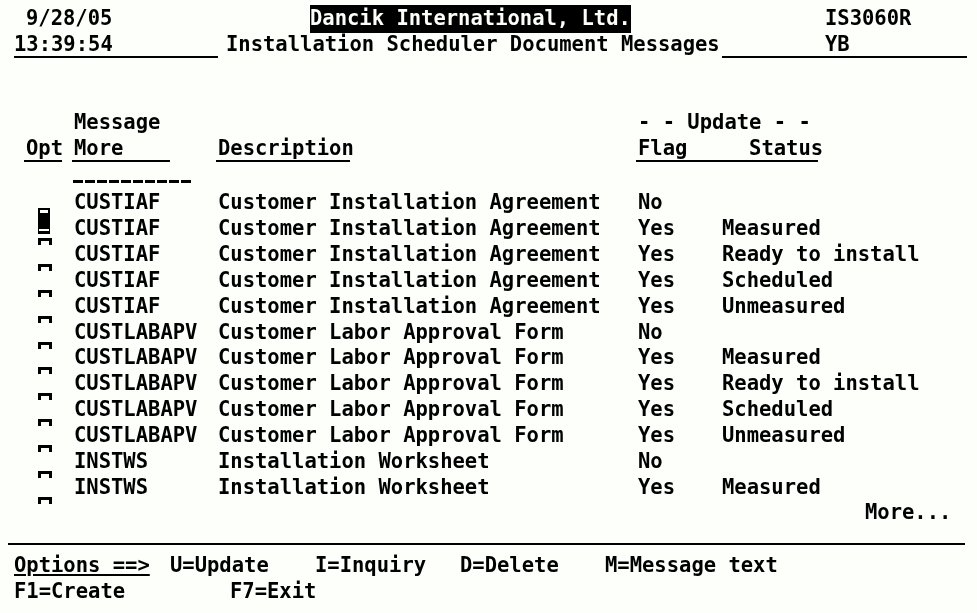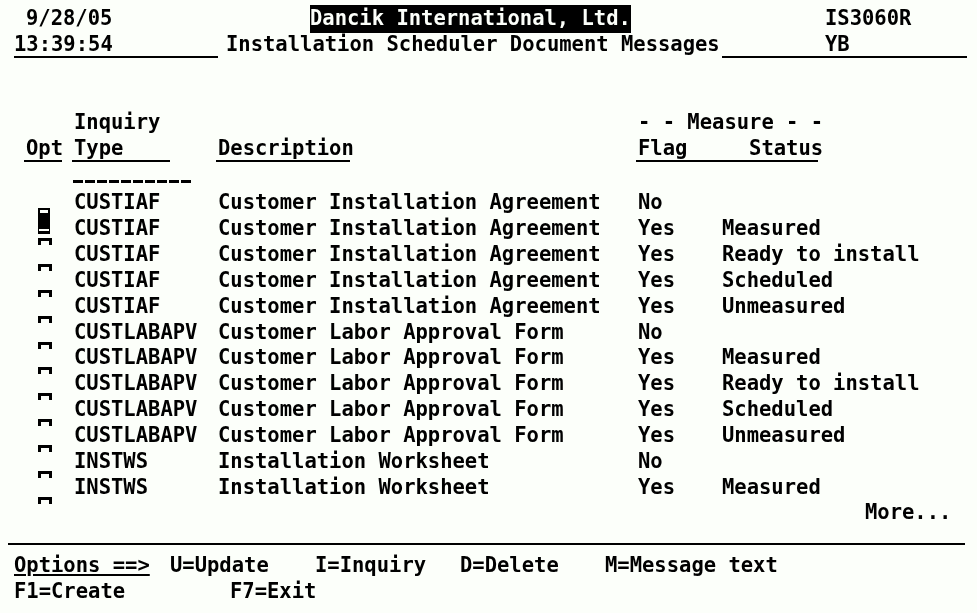--- a/index.html
+++ b/index.html
@@ -63,27 +63,27 @@
 
   <div class="c inv" style="left:310px;top:5px;">Dancik International, Ltd.</div>
 
   <div class="c" style="left:226px;top:32px;">Installation Scheduler Document Messages</div>
 
   <div class="c" style="left:825px;top:6px;text-align:right;">IS3060R</div>
 
   <div class="c" style="left:825px;top:32px;">YB</div>
   <div class="rule" style="left:722px;top:56px;width:245px;"></div>
 
-  <div class="c" style="left:74px;top:110px;">Inquiry</div>
-  <div class="c" style="left:638px;top:110px;">- - Measure - -</div>
+  <div class="c" style="left:74px;top:110px;">Message</div>
+  <div class="c" style="left:638px;top:110px;">- - Update - -</div>
 
   <div class="c" style="left:26px;top:136px;">Opt</div>
   <div class="rule" style="left:24px;top:160px;width:38px;"></div>
 
-  <div class="c" style="left:74px;top:136px;">Type</div>
+  <div class="c" style="left:74px;top:136px;">More</div>
   <div class="rule" style="left:72px;top:160px;width:98px;"></div>
 
   <div class="c" style="left:218px;top:136px;text-align:center;">Description</div>
   <div class="rule" style="left:216px;top:160px;width:134px;"></div>
 
   <div class="c" style="left:638px;top:136px;">Flag     Status</div>
   <div class="rule" style="left:636px;top:160px;width:182px;"></div>
 
   <div class="dashline" style="left:73px;top:180px;width:122px;">
     <i style="left:0px;"></i>

